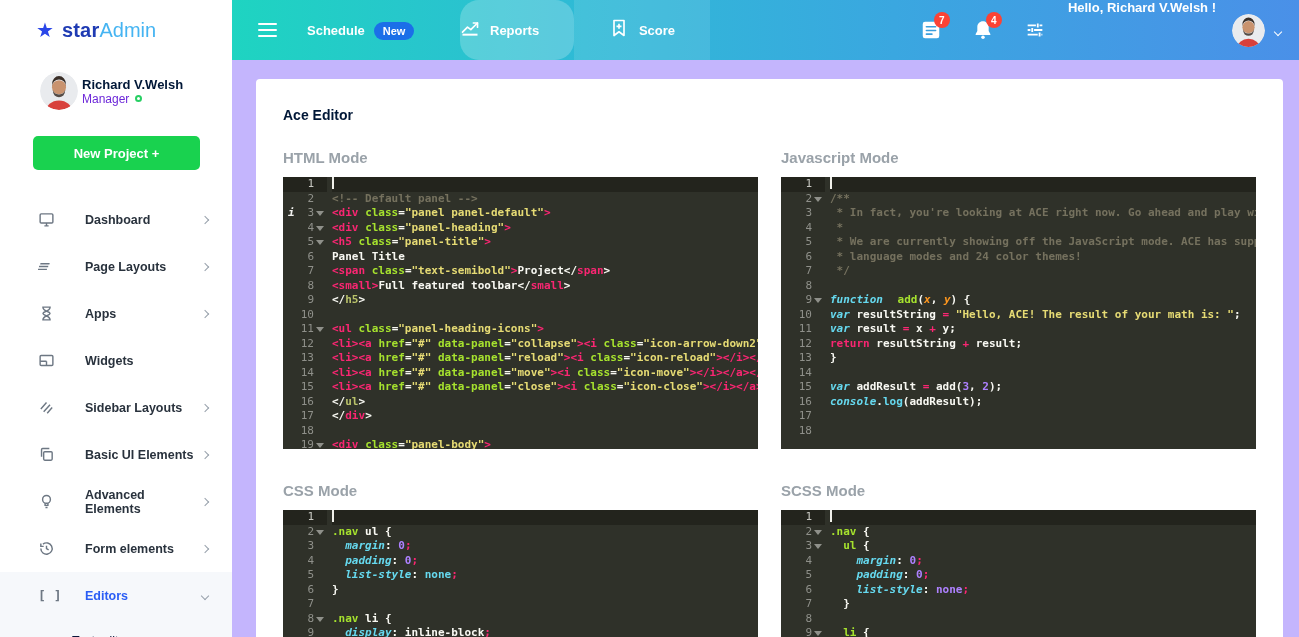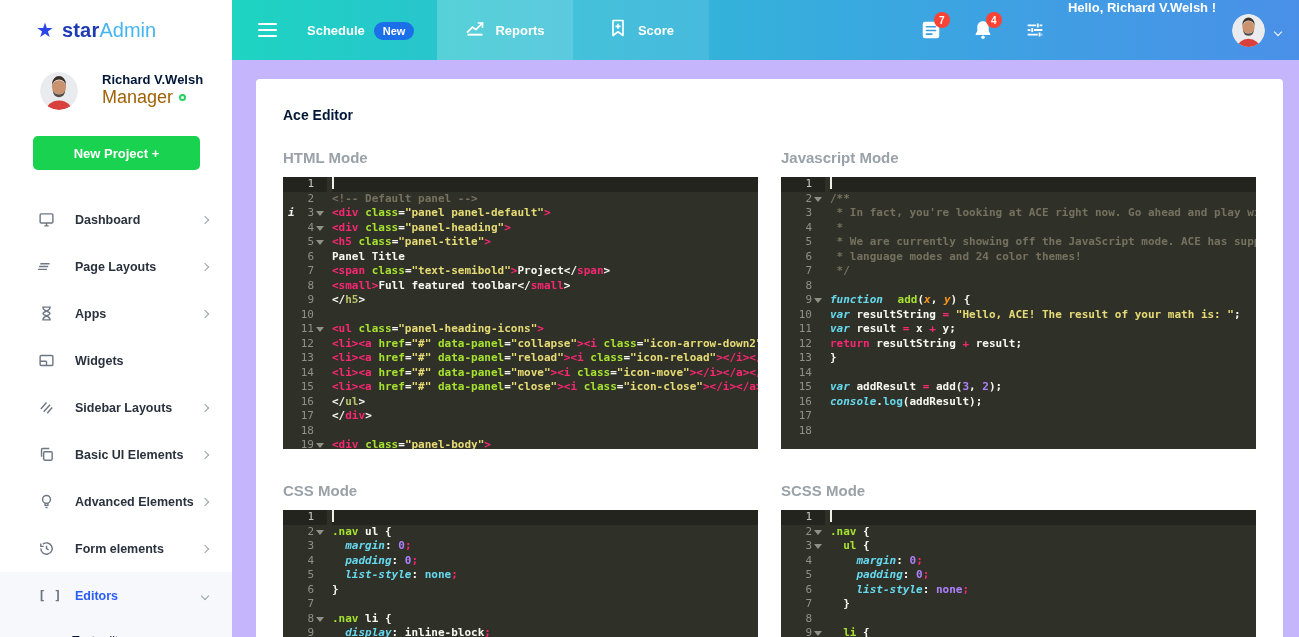--- a/index.html
+++ b/index.html
@@ -5,49 +5,49 @@
   * { margin:0; padding:0; box-sizing:border-box; }
   html,body { width:1299px; height:637px; overflow:hidden; background:#eef3f6;
               font-family:"Liberation Sans", sans-serif; }
 
   
   .sidebar { position:absolute; left:0; top:0; width:232px; height:637px; background:#fff; z-index:3; }
   .brand { height:60px; display:flex; align-items:center; padding-left:36px; gap:8px; }
   .brand .star { color:#2a46e8; font-size:20px; }
   .brand .b1 { color:#1f3bb3; font-size:20px; font-weight:700; letter-spacing:.2px; }
   .brand .b2 { color:#45b4f2; font-size:20px; font-weight:500; }
-  .profile { display:flex; align-items:flex-start; gap:24px; padding:12px 8px 0 40px; }
+  .profile { display:flex; align-items:center; gap:4px; padding:12px 8px 0 40px; }
   .avatar-sm { width:38px; height:38px; border-radius:50%; overflow:hidden; flex:none; }
   .p-name { font-size:13px; font-weight:700; color:#001737; }
-  .p-role { font-size:18px; color:#a16207; display:flex; align-items:center; gap:6px; }
+  .p-role { font-size:12px; color:#6d28d9; display:flex; align-items:center; gap:6px; }
   .dot-on { width:7px; height:7px; border:2px solid #27cf63; border-radius:50%; display:inline-block; }
   .new-project { display:block; margin:26px 0 0 33px; width:167px; height:34px; background:#19d24f;
                  color:#fff; font-weight:700; font-size:13px; border:none; border-radius:5px;
                  font-family:"Liberation Sans",sans-serif; cursor:pointer; }
   .menu { margin-top:26px; }
   .menu-item { height:47px; display:flex; align-items:center; padding:0 24px 0 38px; cursor:pointer; color:#29323d; }
   .menu-item .mi-icon { width:17px; height:17px; color:#6d7783; flex:none; display:flex; align-items:center; }
-  .menu-item .mi-label { font-size:12.5px; font-weight:600; margin-left:20px; flex:1; }
+  .menu-item .mi-label { font-size:12.5px; font-weight:600; margin-left:30px; flex:1; }
   .chev { width:6px; height:6px; border-right:1.6px solid #97a0ab; border-bottom:1.6px solid #97a0ab; display:inline-block; }
   .chev.right { transform:rotate(-45deg); }
   .chev.down  { transform:rotate(45deg); }
   .editors-group { background:#f6f8fb; }
   .menu-item.active { color:#2a5df5; }
   .menu-item.active .mi-label { color:#2a5df5; }
   .brackets { font-family:"DejaVu Sans Mono",monospace; font-weight:700; font-size:13px; color:#2a5df5; }
   .sub-item { height:44px; display:flex; align-items:center; padding-left:72px; font-size:12.5px;
               font-weight:500; color:#09153a; cursor:pointer; }
 
   
   .navbar { position:absolute; left:232px; top:0; right:0; height:60px;
             background:linear-gradient(90deg,#1ed4c1 0%,#2fbad6 33%,#3aa7e0 62%,#4a90e8 100%);
             display:flex; align-items:stretch; z-index:2; }
   .nav-sec { display:flex; align-items:center; height:100%; }
-  .sec-schedule { width:205px; padding-left:26px; gap:30px; }
-  .sec-reports  { width:136px; justify-content:center; gap:10px; background:rgba(255,255,255,.22); }
+  .sec-schedule { width:228px; padding-left:26px; gap:30px; }
+  .sec-reports  { width:114px; justify-content:flex-start; gap:10px; background:rgba(255,255,255,.22);border-radius:19px; }
   .sec-score    { width:136px; justify-content:center; gap:10px; background:rgba(255,255,255,.10); }
   .hamburger { width:19px; cursor:pointer; }
   .hamburger span { display:block; height:2.4px; background:#fff; border-radius:2px; margin:3.4px 0; }
   .tab-label { color:#fff; font-size:13px; font-weight:700; cursor:pointer; }
   .badge-new { background:#1b6fe8; color:#fff; font-size:11px; font-weight:700; border-radius:11px;
                padding:3px 9px; margin-left:9px; }
   .nav-spacer { flex:1; }
   .nav-icons { display:flex; align-items:center; gap:30px; margin-right:22px; }
   .nav-ico { position:relative; width:22px; height:22px; cursor:pointer; }
   .cnt-badge { position:absolute; top:-7px; right:-8px; min-width:16px; height:16px; background:#fb4335;

